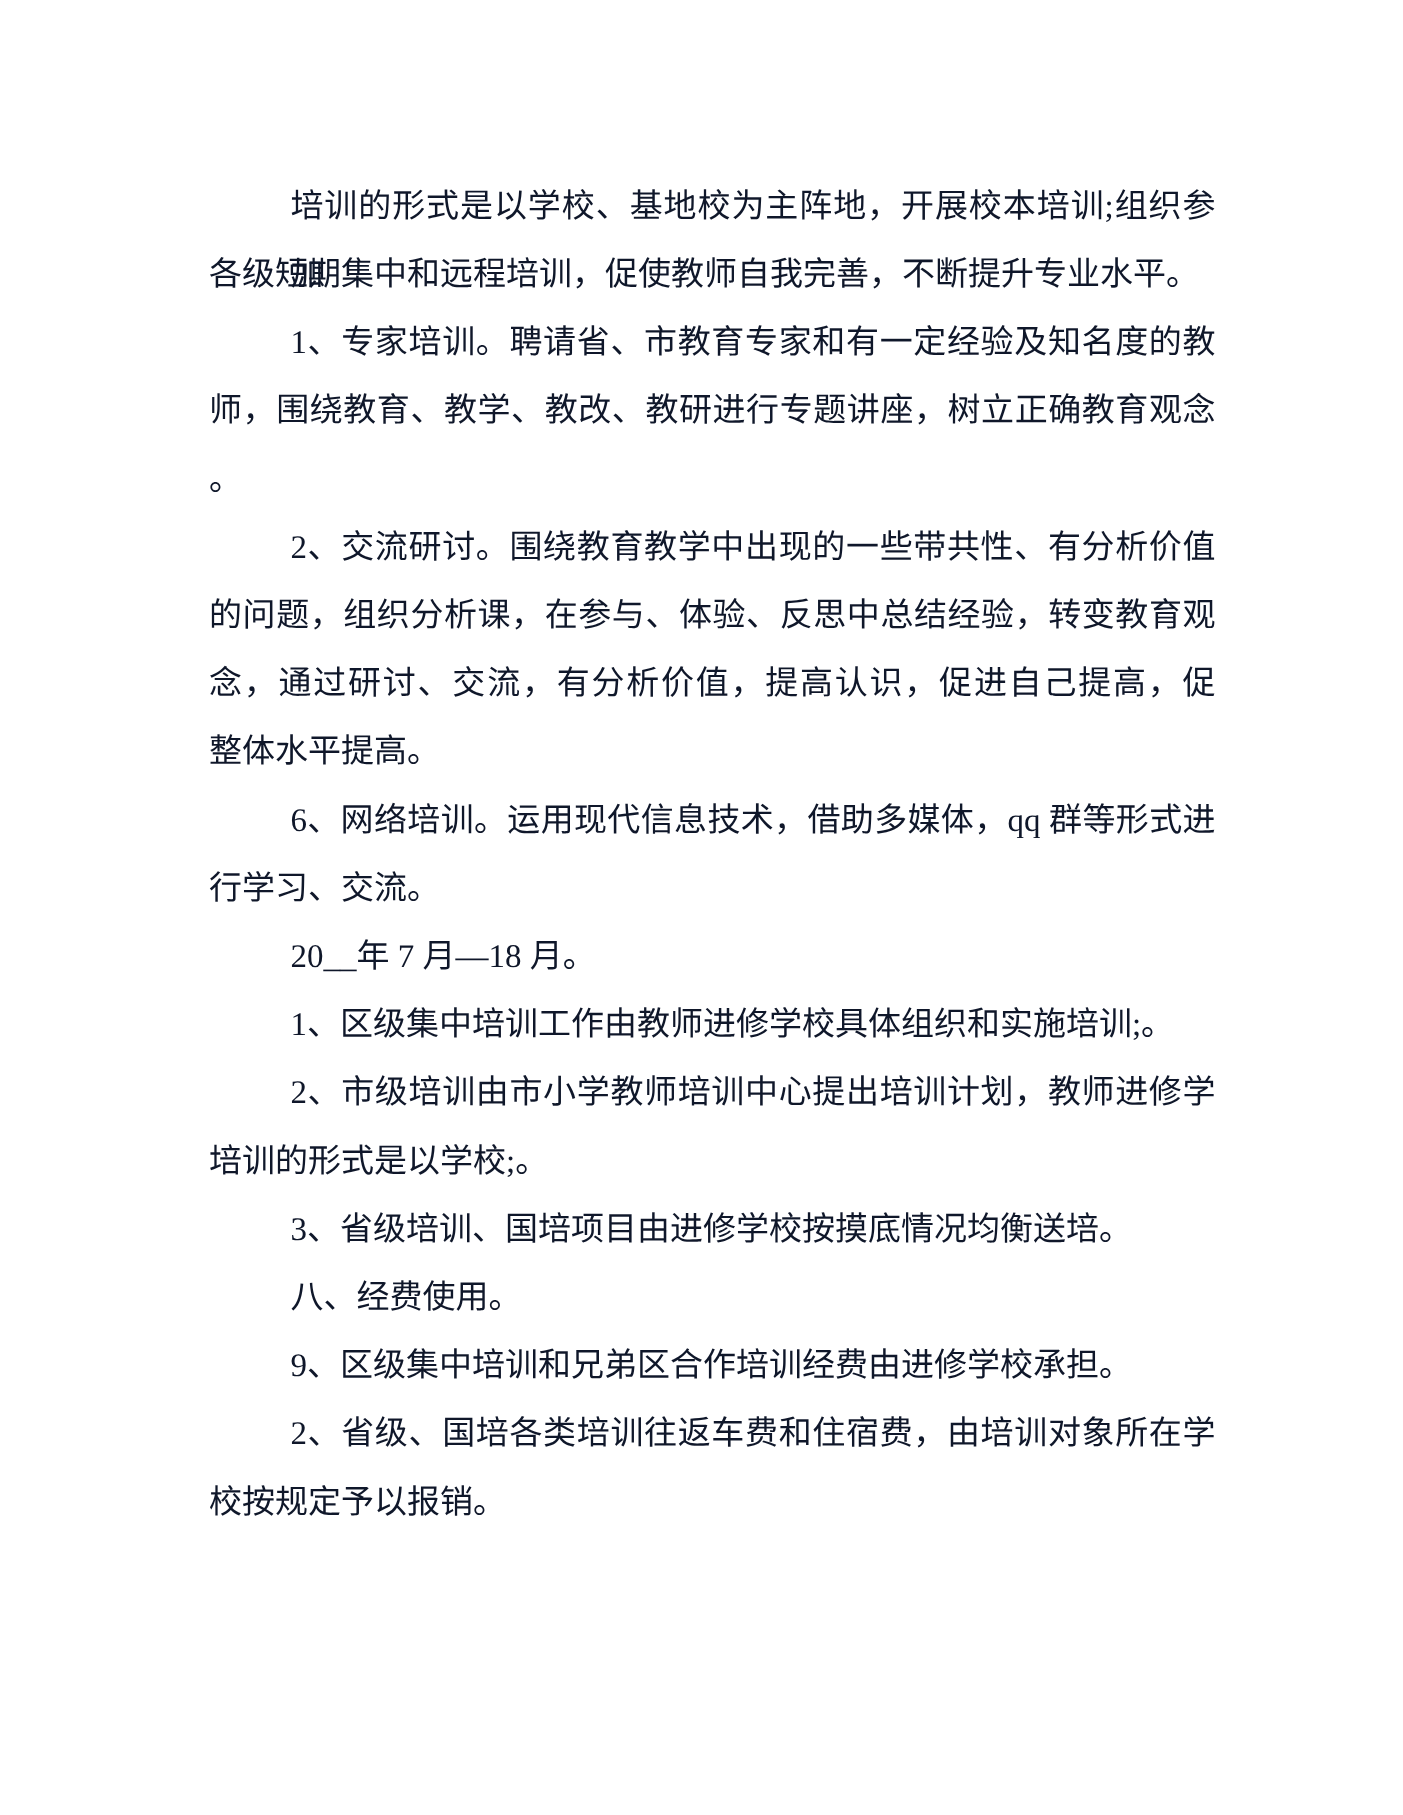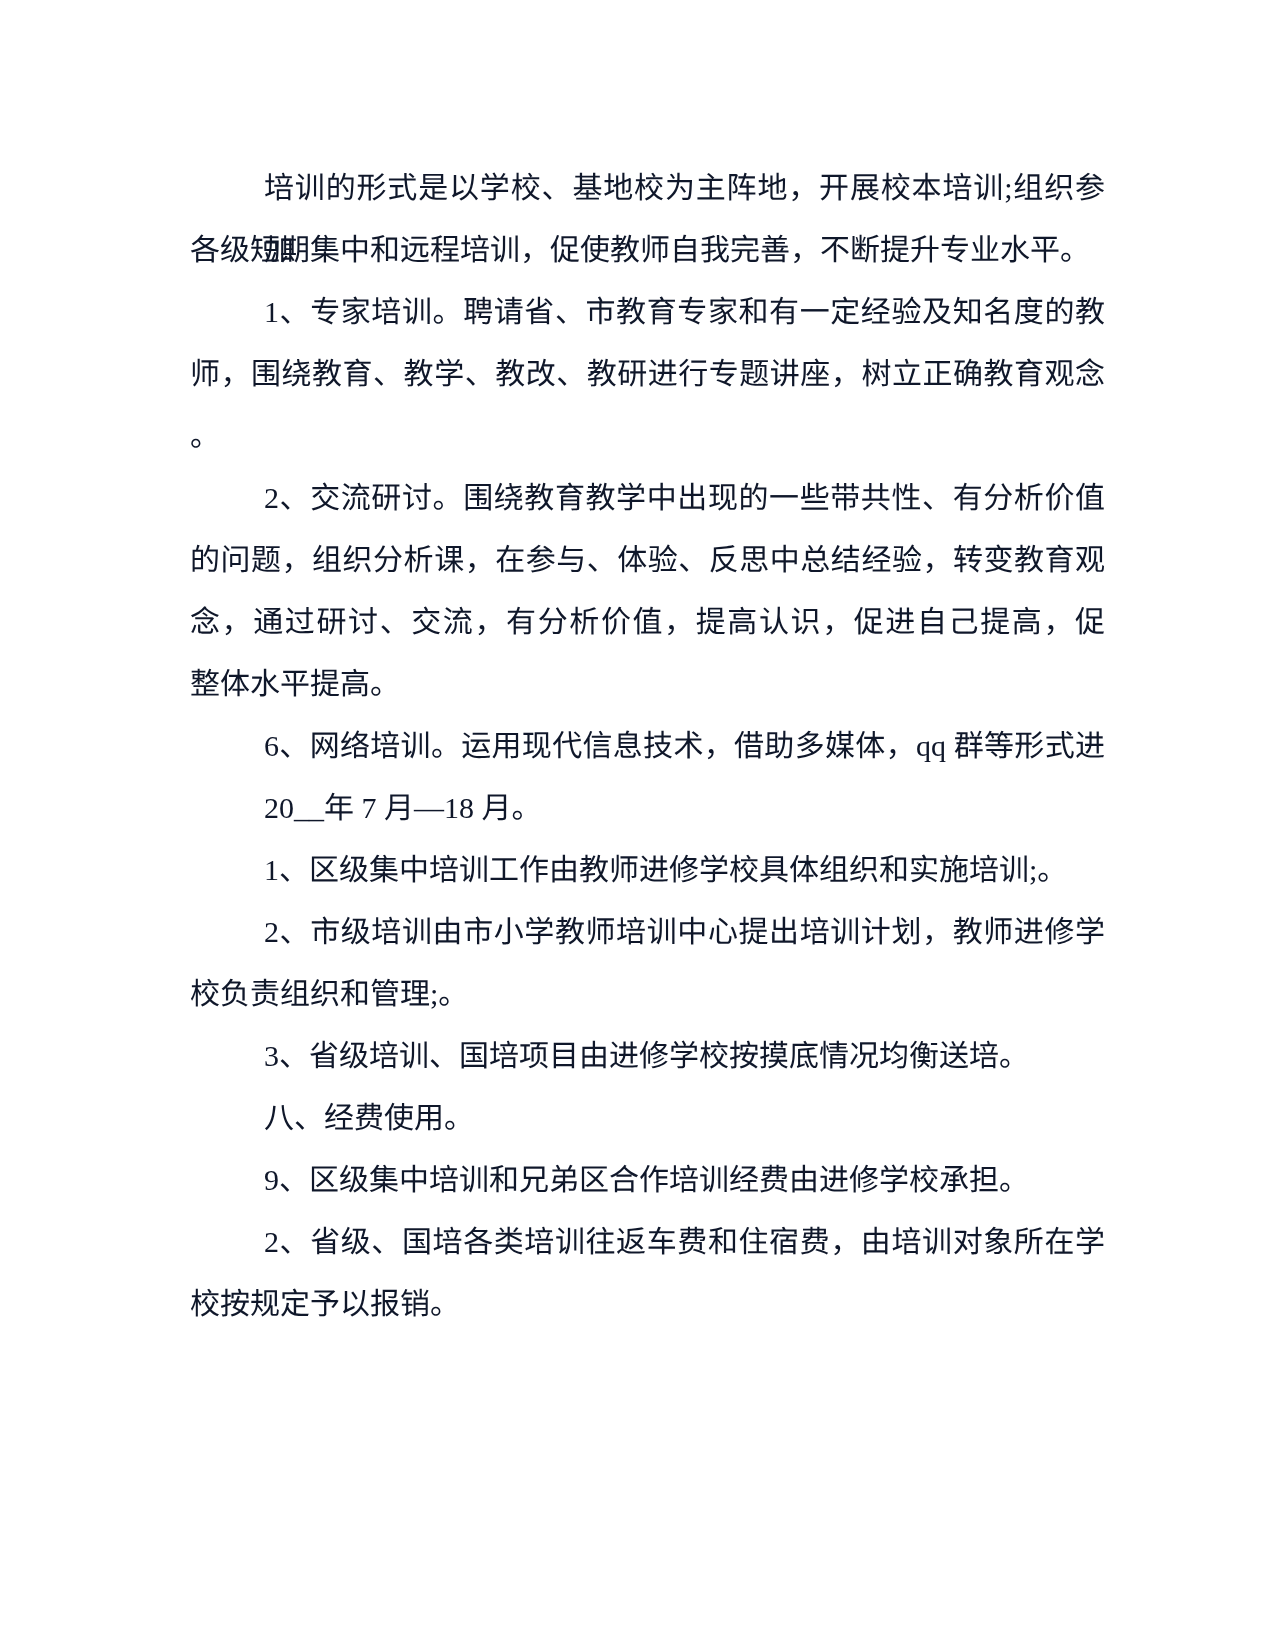--- a/index.html
+++ b/index.html
@@ -49,23 +49,24 @@
       <div class="doc-line indent full">培训的形式是以学校、基地校为主阵地，开展校本培训;组织参加</div>
       <div class="doc-line">各级短期集中和远程培训，促使教师自我完善，不断提升专业水平。</div>
       <div class="doc-line indent full">1、专家培训。聘请省、市教育专家和有一定经验及知名度的教</div>
       <div class="doc-line full">师，围绕教育、教学、教改、教研进行专题讲座，树立正确教育观念</div>
       <div class="doc-line">。</div>
       <div class="doc-line indent full">2、交流研讨。围绕教育教学中出现的一些带共性、有分析价值</div>
       <div class="doc-line full">的问题，组织分析课，在参与、体验、反思中总结经验，转变教育观</div>
       <div class="doc-line full">念，通过研讨、交流，有分析价值，提高认识，促进自己提高，促</div>
       <div class="doc-line">整体水平提高。</div>
       <div class="doc-line indent full">6、网络培训。运用现代信息技术，借助多媒体，qq 群等形式进</div>
+      <div class="doc-line">行学习、交流。</div>
       <div class="doc-line indent">20__年 7 月—18 月。</div>
       <div class="doc-line indent">1、区级集中培训工作由教师进修学校具体组织和实施培训;。</div>
       <div class="doc-line indent full">2、市级培训由市小学教师培训中心提出培训计划，教师进修学</div>
-      <div class="doc-line">校负责组织和管理;。</div>
+      <div class="doc-line">培训的形式是以学校;。</div>
       <div class="doc-line indent">3、省级培训、国培项目由进修学校按摸底情况均衡送培。</div>
       <div class="doc-line indent">八、经费使用。</div>
       <div class="doc-line indent">9、区级集中培训和兄弟区合作培训经费由进修学校承担。</div>
       <div class="doc-line indent full">2、省级、国培各类培训往返车费和住宿费，由培训对象所在学</div>
       <div class="doc-line">校按规定予以报销。</div>
     </div>
 </div>
 
 </body></html>

